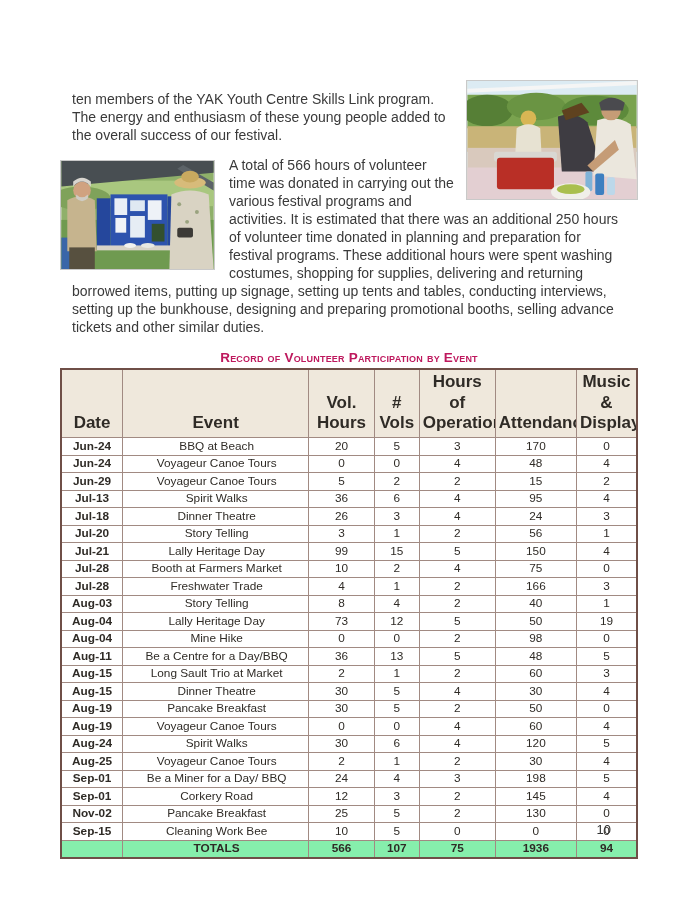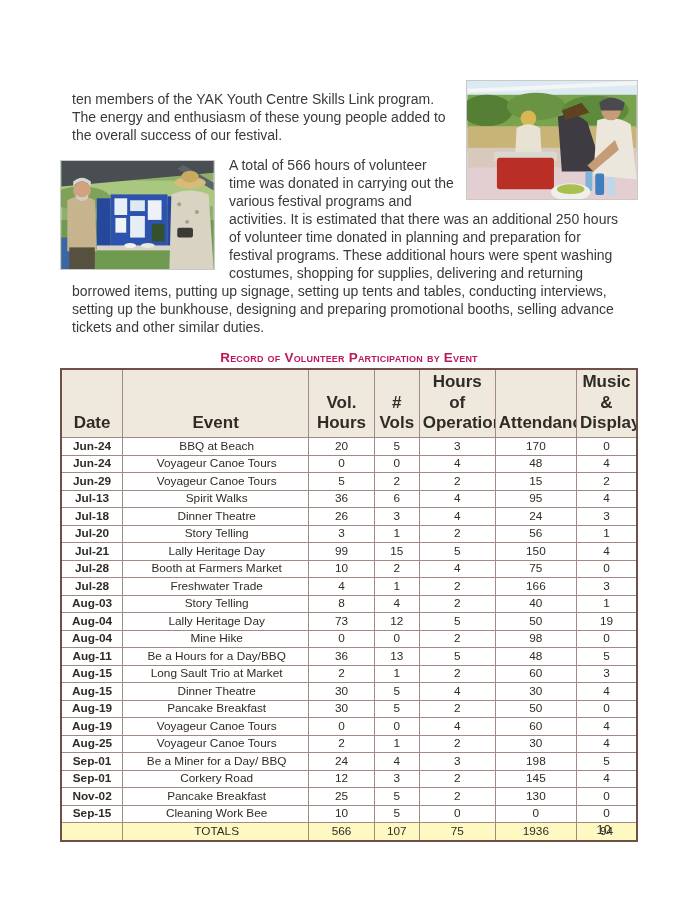--- a/index.html
+++ b/index.html
@@ -20,21 +20,21 @@
   table.vol-table { width:100%; border-collapse:collapse; border:2px solid #6f4f47; table-layout:fixed; }
   table.vol-table th, table.vol-table td { border:1px solid #a18a82; overflow:hidden; white-space:nowrap; }
   table.vol-table thead th {
     background:#efe8dc; font-size:17px; font-weight:bold; vertical-align:bottom;
     text-align:center; padding:2px 3px 3px 3px; line-height:1.22; color:#2f2b26; white-space:normal;
   }
   table.vol-table tbody td { font-size:11.8px; height:16.5px; padding:0 5px; line-height:1.1; color:#2f2b26; }
   .col-date  { text-align:center;font-weight:bold; }
   .col-event { text-align:center; padding-left:7px !important; }
   .col-num   { text-align:center; }
-  tr.totals-row td { background:#fef9c3; font-weight:normal; }
+  tr.totals-row td { background:#86efac; font-weight:bold; }
   .page-number { position:absolute; top:822px; right:84px; font-size:13px; color:#333333; }
 </style>
 </head>
 <body>
 
 <div class="page">
   <div class="content">
 
     <div class="photo photo-right">
       <svg width="170" height="118" viewBox="0 0 172 120">
@@ -232,21 +232,21 @@
             <td class="col-date">Aug-04</td>
             <td class="col-event">Mine Hike</td>
             <td class="col-num">0</td>
             <td class="col-num">0</td>
             <td class="col-num">2</td>
             <td class="col-num">98</td>
             <td class="col-num">0</td>
           </tr>
           <tr>
             <td class="col-date">Aug-11</td>
-            <td class="col-event">Be a Hours for a Day/BBQ</td>
+            <td class="col-event">Be a Centre for a Day/BBQ</td>
             <td class="col-num">36</td>
             <td class="col-num">13</td>
             <td class="col-num">5</td>
             <td class="col-num">48</td>
             <td class="col-num">5</td>
           </tr>
           <tr>
             <td class="col-date">Aug-15</td>
             <td class="col-event">Long Sault Trio at Market</td>
             <td class="col-num">2</td>
@@ -274,20 +274,29 @@
             <td class="col-num">0</td>
           </tr>
           <tr>
             <td class="col-date">Aug-19</td>
             <td class="col-event">Voyageur Canoe Tours</td>
             <td class="col-num">0</td>
             <td class="col-num">0</td>
             <td class="col-num">4</td>
             <td class="col-num">60</td>
             <td class="col-num">4</td>
+          </tr>
+          <tr>
+            <td class="col-date">Aug-24</td>
+            <td class="col-event">Spirit Walks</td>
+            <td class="col-num">30</td>
+            <td class="col-num">6</td>
+            <td class="col-num">4</td>
+            <td class="col-num">120</td>
+            <td class="col-num">5</td>
           </tr>
           <tr>
             <td class="col-date">Aug-25</td>
             <td class="col-event">Voyageur Canoe Tours</td>
             <td class="col-num">2</td>
             <td class="col-num">1</td>
             <td class="col-num">2</td>
             <td class="col-num">30</td>
             <td class="col-num">4</td>
           </tr>

